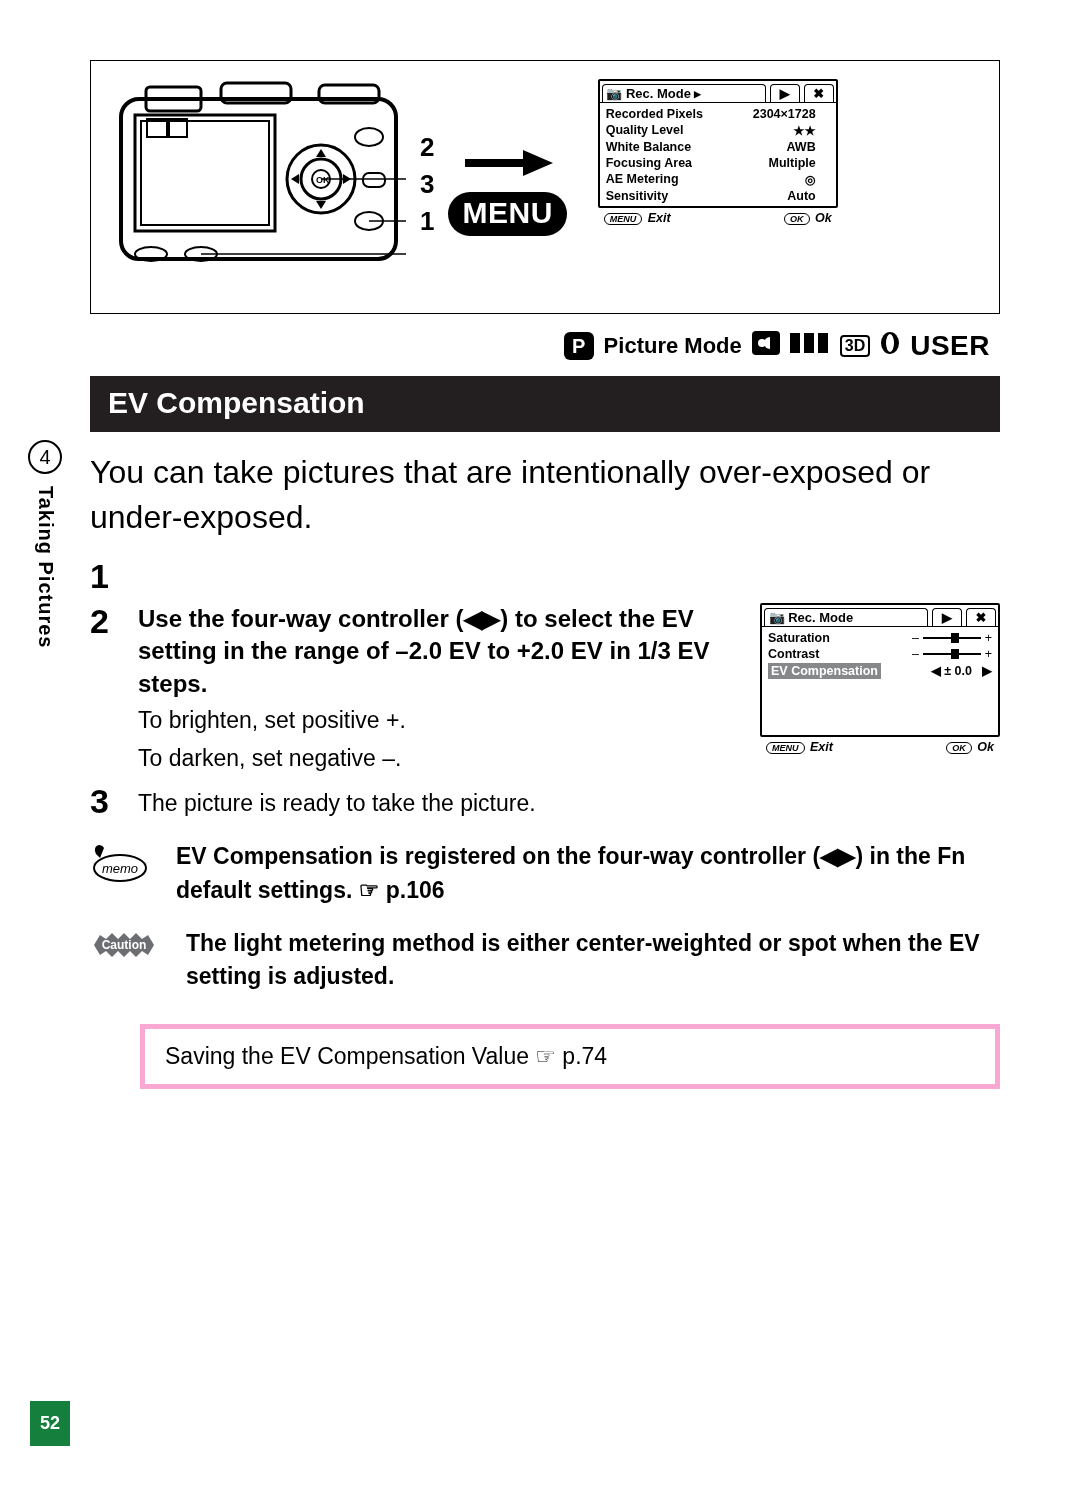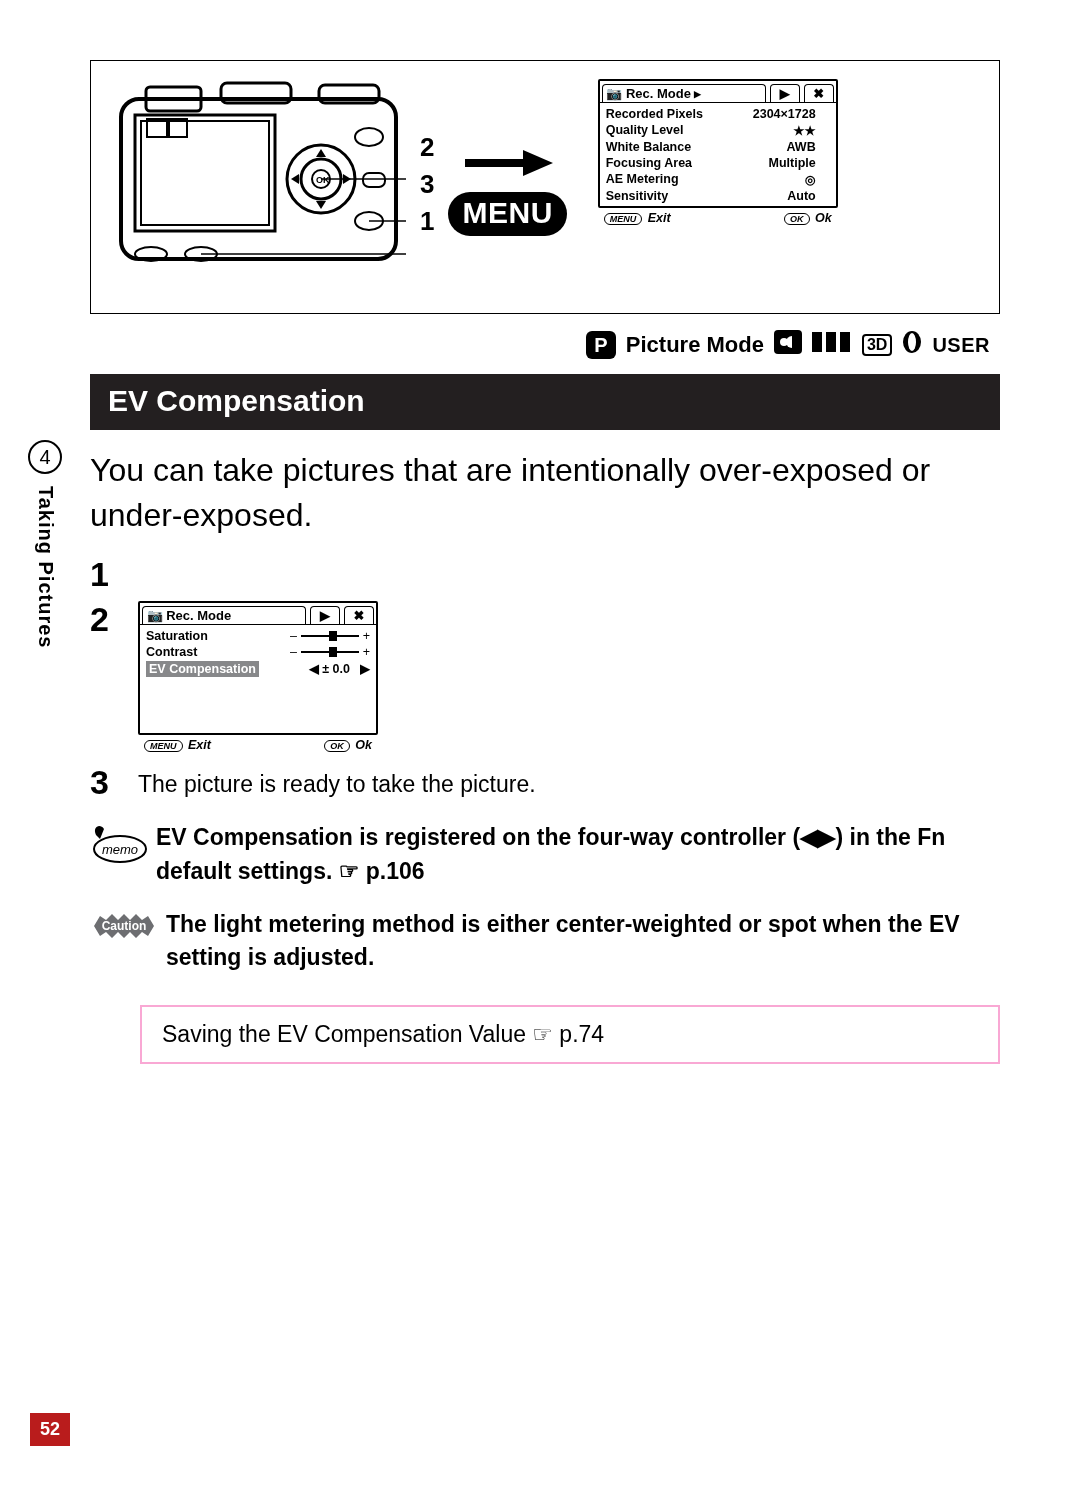--- a/index.html
+++ b/index.html
@@ -181,21 +181,21 @@
   }
   .mode-strip .p-badge {
     background: #000; color: #fff; border-radius: 6px;
     width: 30px; height: 28px; display: flex; align-items: center; justify-content: center;
     font-size: 20px;
   }
   .mode-strip .icon-glyph { font-size: 22px; }
   .mode-strip .threeD {
     border: 2px solid #000; border-radius: 4px; padding: 0 3px; font-size: 16px;
   }
-  .mode-strip .user-text { font-family: Arial; font-size: 20px; font-weight: 900; letter-spacing: 0.5px; }
+  .mode-strip .user-text { font-family: Arial; font-size: 28px; font-weight: 900; letter-spacing: 0.5px; }
   .section-header {
     background: #231f20;
     color: #fff;
     font-size: 30px;
     font-weight: bold;
     padding: 10px 18px 12px;
     margin-bottom: 18px;
   }
   .intro {
     font-size: 32px;
@@ -228,56 +228,56 @@
   }
   .step-sub {
     font-size: 23px;
     line-height: 1.45;
     margin-top: 4px;
   }
   .step2-row .step-text { display: flex; gap: 20px; align-items: flex-start; }
   .step2-row .left { flex: 1; }
   .memo-row, .caution-row {
     display: flex;
-    gap: 8px;
+    gap: 28px;
     align-items: flex-start;
     margin-top: 20px;
   }
   .memo-icon {
     width: 58px; height: 44px;
     position: relative;
   }
   .memo-icon svg { width: 100%; height: 100%; }
   .memo-text, .caution-text {
     font-size: 23px;
     line-height: 1.45;
     flex: 1;
     font-weight: bold;
   }
   .caution-badge {
     width: 68px; height: 36px;
     position: relative;
   }
   .caution-badge svg { width: 100%; height: 100%; }
   .ref-box {
-    border: 2px solid #f9a8d4;
+    border: 5px solid #f9a8d4;
     padding: 14px 20px;
     margin: 30px 0 0 50px;
     font-size: 23px;
     width: calc(100% - 50px);
   }
   .page-num {
     position: absolute;
     bottom: 40px;
     left: 30px;
-    background: #b91c1c;
+    background: #15803d;
     color: #fff;
     font-weight: bold;
     font-size: 18px;
-    padding: 6px 10px;
+    padding: 12px 10px;
   }
   .inline-icon {
     display: inline-flex;
     vertical-align: middle;
   }
   .cam-glyph {
     font-size: 20px;
   }
 </style>
 </head>
@@ -436,20 +436,25 @@
 
     <div class="steps">
 
       <div class="step-row">
         <div class="step-num">1</div>
       </div>
 
       <div class="step-row step2-row">
         <div class="step-num">2</div>
         <div class="step-text">
+          <div class="left">
+            <div class="step-title">Use the four-way controller (◀▶) to select the EV setting in the range of –2.0 EV to +2.0 EV in 1/3 EV steps.</div>
+            <div class="step-sub">To brighten, set positive +.</div>
+            <div class="step-sub">To darken, set negative –.</div>
+          </div>
           <div>
 
             <div class="lcd">
               <div class="lcd-tabs">
                 <div class="lcd-tab">
                   <span>📷</span>
                   <span>Rec. Mode</span>
                 </div>
                 <div class="lcd-tab small">
                     <span>▶</span>

